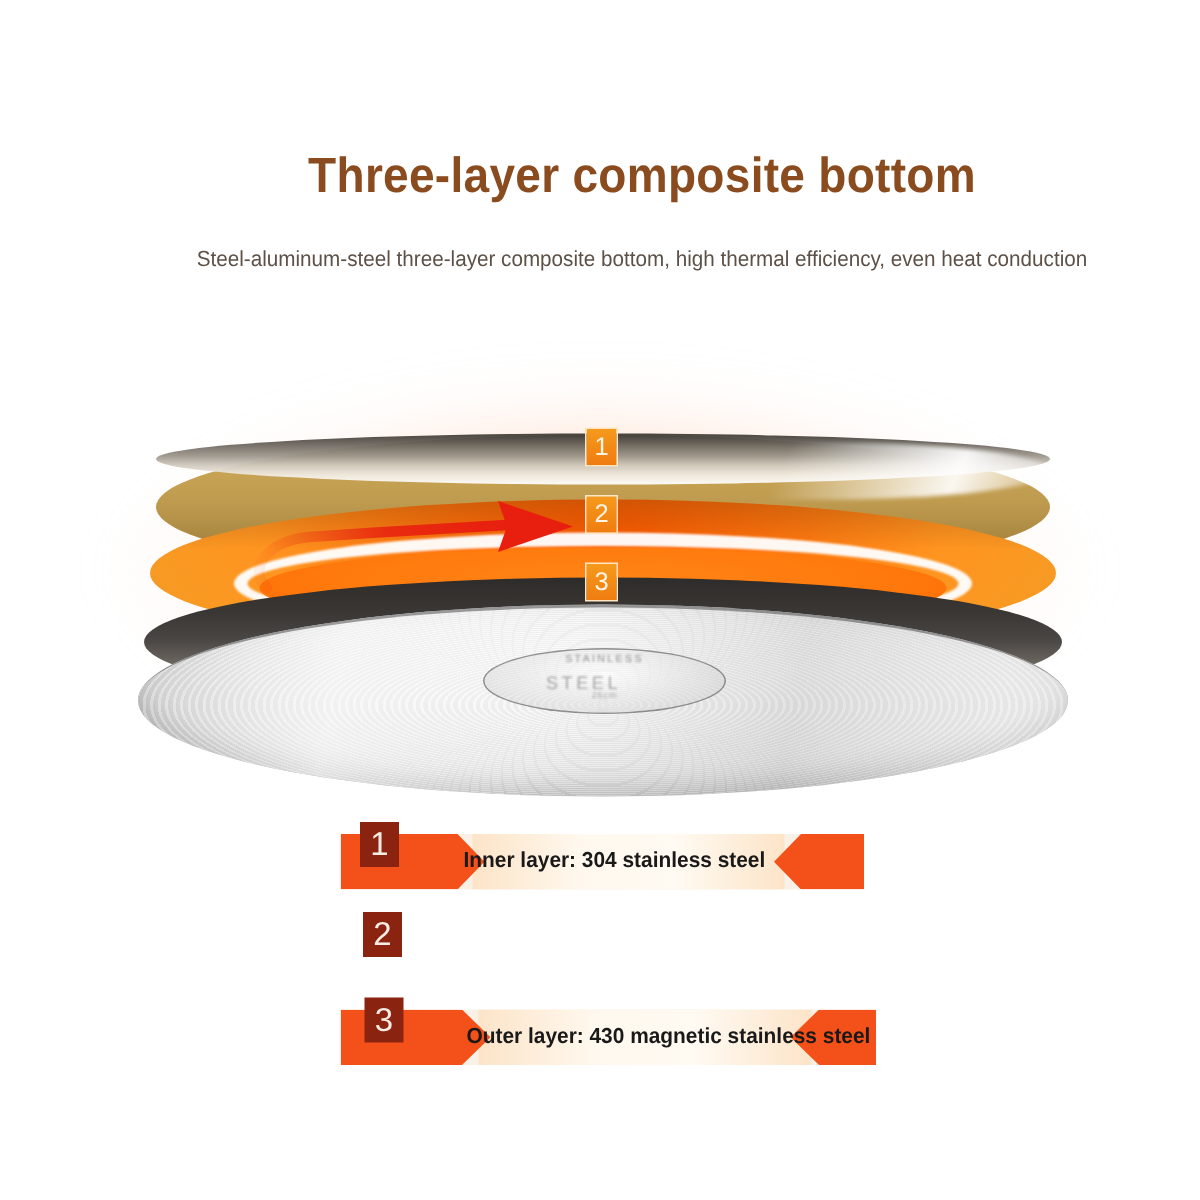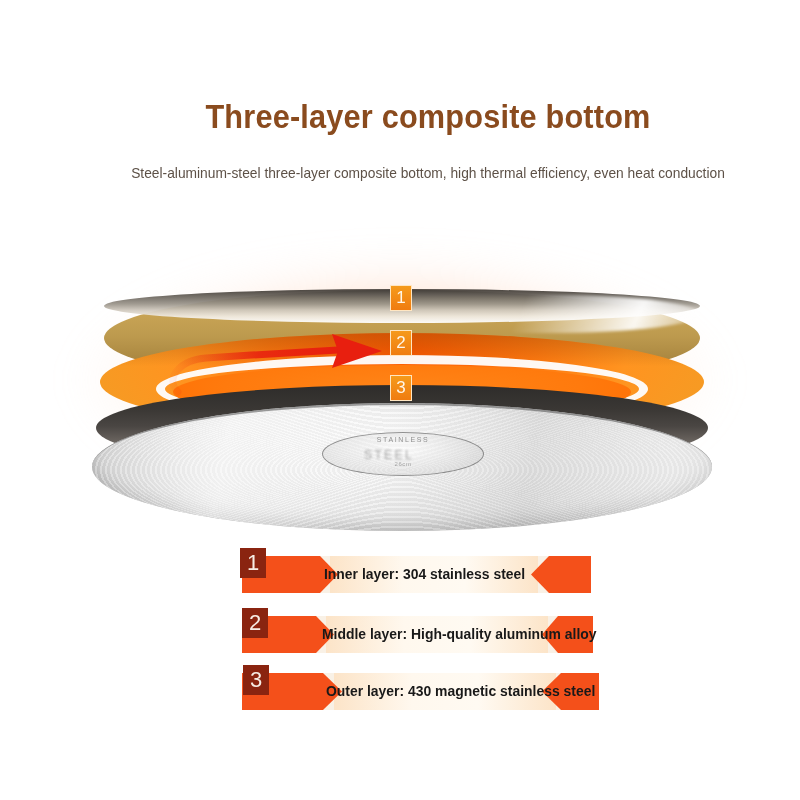--- a/index.html
+++ b/index.html
@@ -299,21 +299,21 @@
   
   .legend {
     position: absolute;
     left: 0;
     top: 540px;
     width: 800px;
     height: 180px;
   }
   .legend-row {
     position: absolute;
-    left: 242px;
+    left: 227px;
     height: 37px;
   }
   #legend-row-1 { top: 16px;  width: 349px; }
   #legend-row-2 { top: 76px;  width: 351px; }
   #legend-row-3 { top: 133px; width: 357px; text-decoration: underline; }
 
   .bar {
     position: absolute;
     left: 0;
     top: 0;
@@ -445,28 +445,20 @@
 
     <div class="legend-row" id="legend-row-1">
       <div class="bar">
         <div class="bar-center-glow" style="left:88px; width:208px;"></div>
         <div class="bar-left" id="bar1-left"></div>
         <div class="bar-right" id="bar1-right"></div>
       </div>
       <div class="bar-label" id="bar1-label">Inner layer: 304 stainless steel</div>
     </div>
 
-    <div class="legend-row" id="legend-row-2">
-      <div class="bar">
-        <div class="bar-center-glow" style="left:84px; width:222px;"></div>
-        <div class="bar-left" id="bar2-left"></div>
-        <div class="bar-right" id="bar2-right"></div>
-      </div>
-      <div class="bar-label" id="bar2-label">Middle layer: High-quality aluminum alloy</div>
-    </div>
 
     <div class="legend-row" id="legend-row-3">
       <div class="bar">
         <div class="bar-center-glow" style="left:92px; width:222px;"></div>
         <div class="bar-left" id="bar3-left"></div>
         <div class="bar-right" id="bar3-right"></div>
       </div>
       <div class="bar-label" id="bar3-label">Outer layer: 430 magnetic stainless steel</div>
     </div>
 

